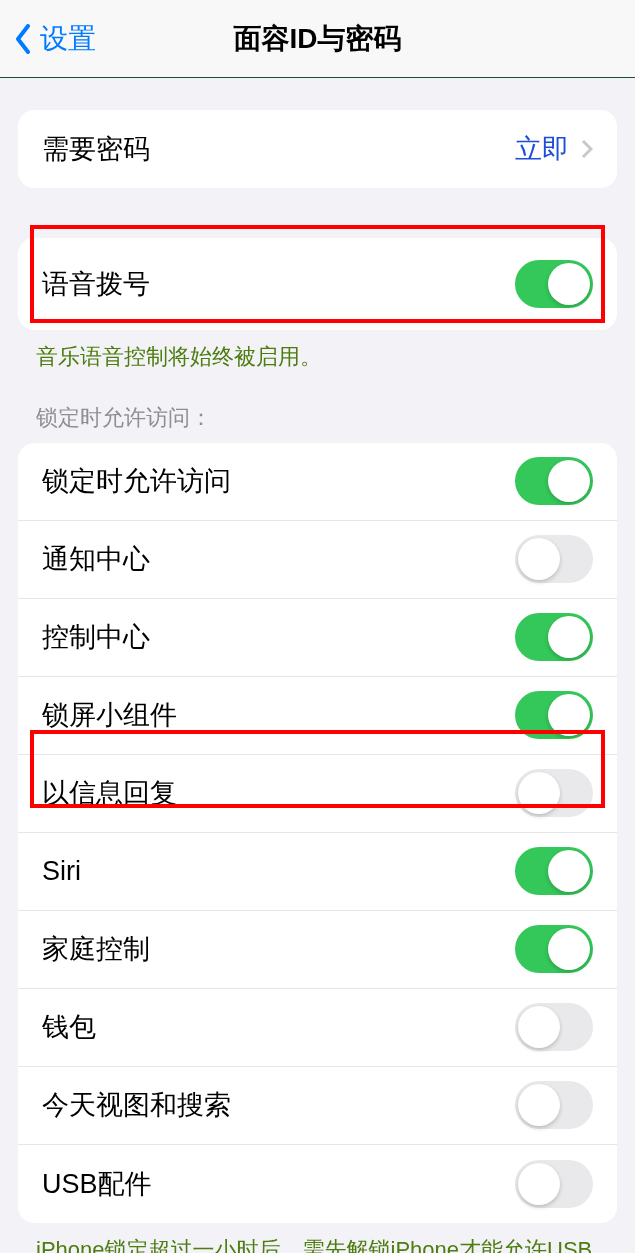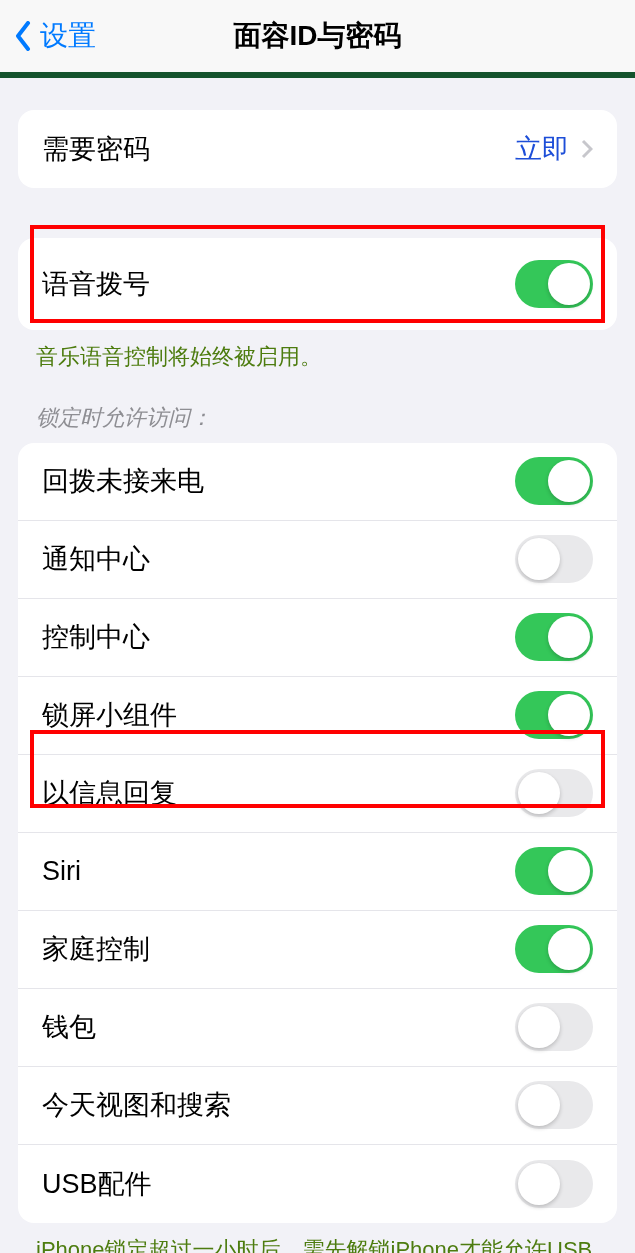--- a/index.html
+++ b/index.html
@@ -9,21 +9,21 @@
       background: #f2f2f7;
       font-family: -apple-system, "Helvetica Neue", sans-serif;
       overflow: hidden;
     }
     .header {
       height: 78px;
       background: #f8f8f8;
       display: flex;
       align-items: center;
       position: relative;
-      border-bottom: 6px solid #14532d;
+      border-bottom: 1px solid #14532d;
     }
     .back-btn {
       display: flex;
       align-items: center;
       padding-left: 14px;
       color: #007aff;
       font-size: 28px;
       cursor: pointer;
     }
     .back-chevron {
@@ -99,21 +99,20 @@
     .footer-text {
       font-size: 22px;
       color: #4d7c0f;
       padding: 12px 36px 0 36px;
       line-height: 1.4;
     }
     .section-header {
       font-size: 22px;
       color: #8e8e93;
       padding: 30px 36px 10px 36px;
-      font-style: italic;
     }
     .highlight-box {
       position: absolute;
       border: 4px solid #ff0000;
       pointer-events: none;
       z-index: 10;
     }
     .hl1 { left: 30px; top: 225px; width: 575px; height: 98px; }
     .hl2 { left: 30px; top: 730px; width: 575px; height: 78px; }
   </style>
@@ -151,21 +150,21 @@
         <div class="toggle-knob"></div>
       </div>
     </div>
   </div>
   <div class="footer-text">音乐语音控制将始终被启用。</div>
 
   <div class="section-header">锁定时允许访问：</div>
 
   <div class="group" style="margin-top:0;">
     <div class="row">
-      <div class="row-label">回拨未接来电</div>
+      <div class="row-label">锁定时允许访问</div>
       <div class="toggle on">
           <div class="toggle-knob"></div>
         </div>
     </div>
     <div class="row">
       <div class="row-label">通知中心</div>
       <div class="toggle off">
           <div class="toggle-knob"></div>
         </div>
     </div>

